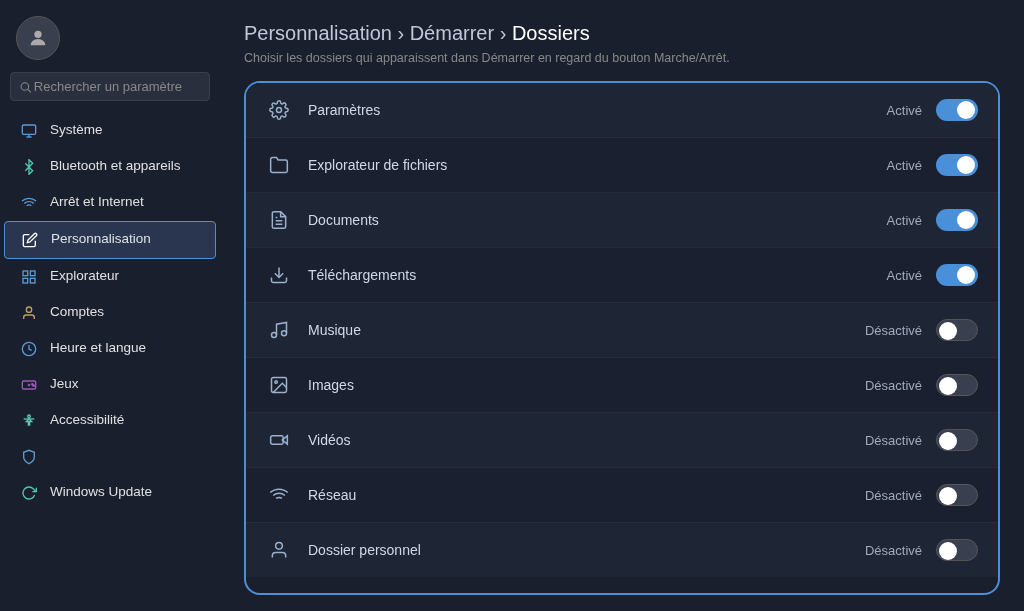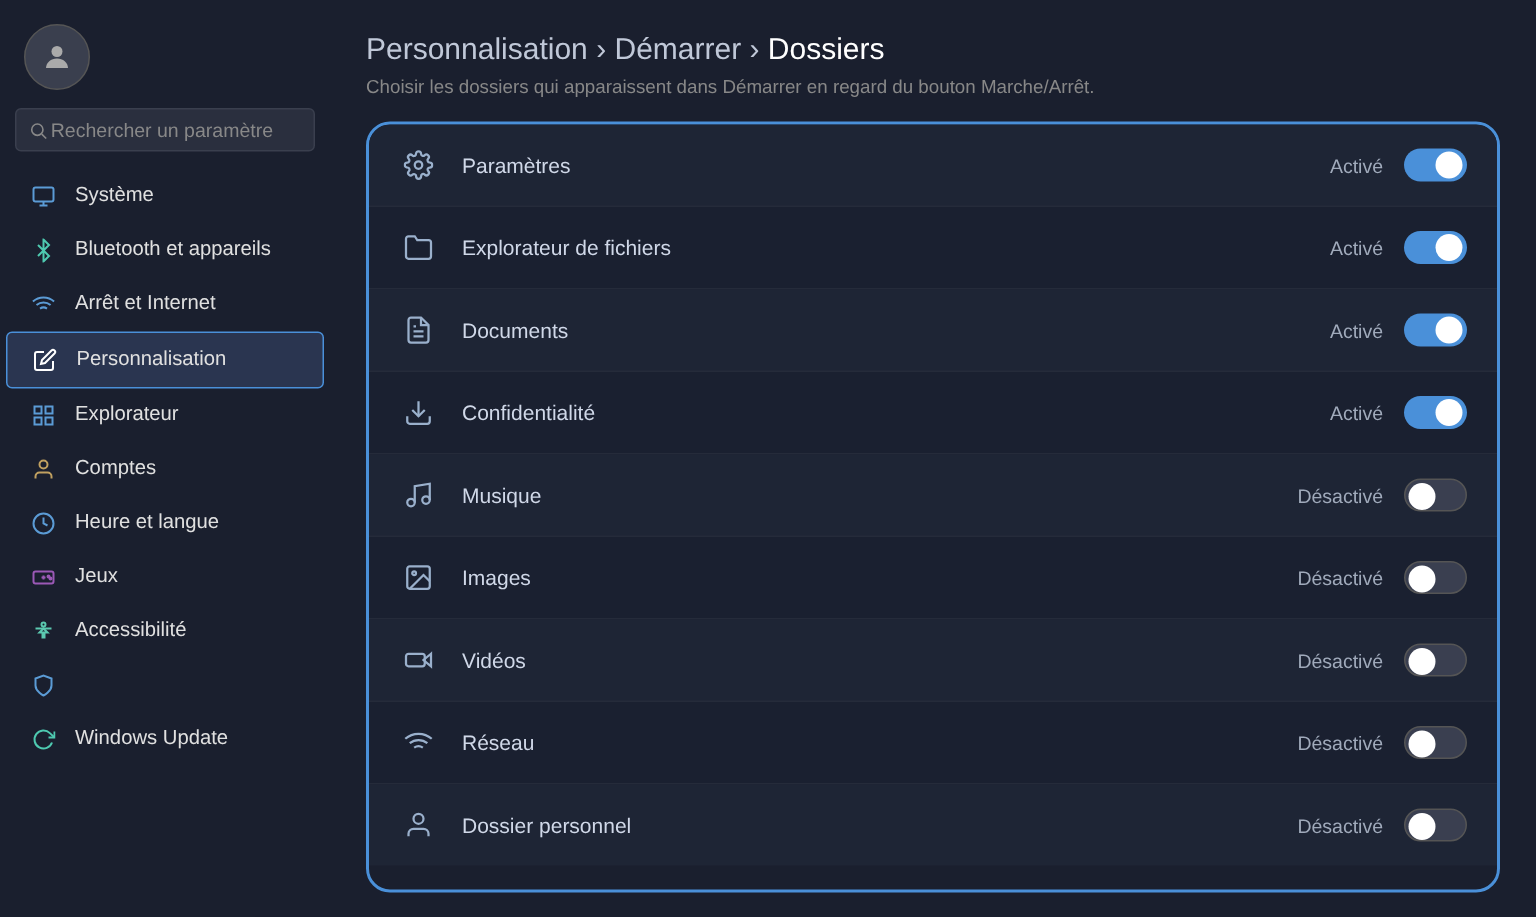--- a/index.html
+++ b/index.html
@@ -374,21 +374,21 @@
         </div>
       </div>
       <div class="folder-row">
         <div class="folder-icon">
           <svg width="20" height="20" viewBox="0 0 24 24" fill="none" stroke="#9ab0cc" stroke-width="1.8">
             <path d="M21 15v4a2 2 0 0 1-2 2H5a2 2 0 0 1-2-2v-4"></path>
             <polyline points="7 10 12 15 17 10"></polyline>
             <line x1="12" y1="15" x2="12" y2="3"></line>
           </svg>
         </div>
-        <div class="folder-name">Confidentialité</div>
+        <div class="folder-name">Téléchargements</div>
         <div class="folder-status">Activé</div>
         <div class="toggle-switch on">
           <div class="toggle-knob"></div>
         </div>
       </div>
       <div class="folder-row">
         <div class="folder-icon">
           <svg width="20" height="20" viewBox="0 0 24 24" fill="none" stroke="#9ab0cc" stroke-width="1.8">
             <path d="M9 18V5l12-2v13"></path>
             <circle cx="6" cy="18" r="3"></circle>

